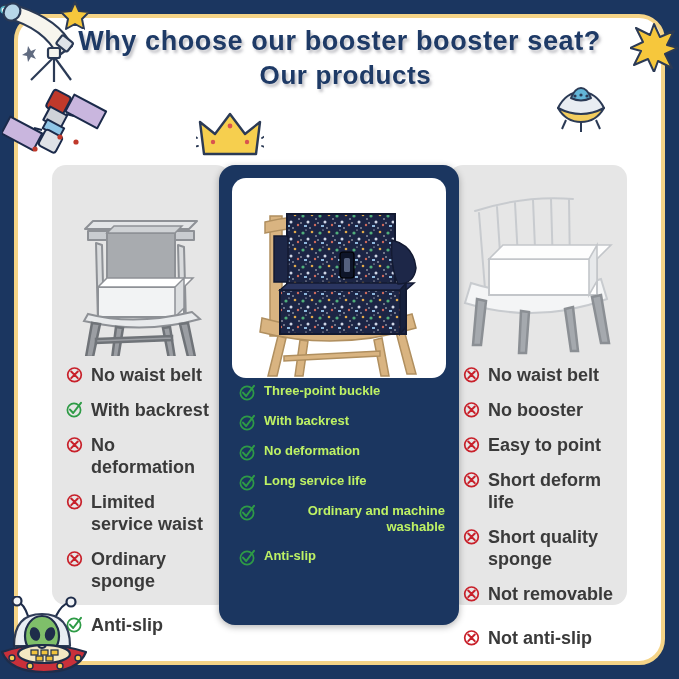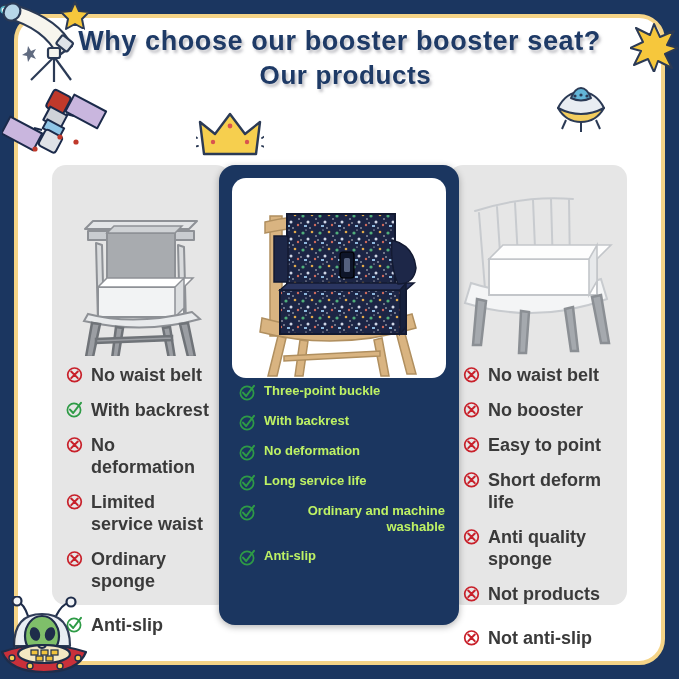--- a/index.html
+++ b/index.html
@@ -342,28 +342,28 @@
               <circle cx="8.5" cy="8.8" r="6.8" fill="none" stroke="#c8202a" stroke-width="1.7"></circle>
               <path d="M5.2 5.5 L11.8 12.1 M11.8 5.5 L5.2 12.1" stroke="#c8202a" stroke-width="2" stroke-linecap="round"></path>
             </svg></span>
           <span class="feat-txt">Short deform life</span>
         </div>
         <div class="feat">
           <span class="feat-ico"><svg viewBox="0 0 17 17" width="17" height="17">
               <circle cx="8.5" cy="8.8" r="6.8" fill="none" stroke="#c8202a" stroke-width="1.7"></circle>
               <path d="M5.2 5.5 L11.8 12.1 M11.8 5.5 L5.2 12.1" stroke="#c8202a" stroke-width="2" stroke-linecap="round"></path>
             </svg></span>
-          <span class="feat-txt">Anti quality sponge</span>
-        </div>
-        <div class="feat">
-          <span class="feat-ico"><svg viewBox="0 0 17 17" width="17" height="17">
-              <circle cx="8.5" cy="8.8" r="6.8" fill="none" stroke="#c8202a" stroke-width="1.7"></circle>
-              <path d="M5.2 5.5 L11.8 12.1 M11.8 5.5 L5.2 12.1" stroke="#c8202a" stroke-width="2" stroke-linecap="round"></path>
-            </svg></span>
-          <span class="feat-txt">Not products</span>
+          <span class="feat-txt">Short quality sponge</span>
+        </div>
+        <div class="feat">
+          <span class="feat-ico"><svg viewBox="0 0 17 17" width="17" height="17">
+              <circle cx="8.5" cy="8.8" r="6.8" fill="none" stroke="#c8202a" stroke-width="1.7"></circle>
+              <path d="M5.2 5.5 L11.8 12.1 M11.8 5.5 L5.2 12.1" stroke="#c8202a" stroke-width="2" stroke-linecap="round"></path>
+            </svg></span>
+          <span class="feat-txt">Not removable</span>
         </div>
         <div class="feat gap-top">
           <span class="feat-ico"><svg viewBox="0 0 17 17" width="17" height="17">
               <circle cx="8.5" cy="8.8" r="6.8" fill="none" stroke="#c8202a" stroke-width="1.7"></circle>
               <path d="M5.2 5.5 L11.8 12.1 M11.8 5.5 L5.2 12.1" stroke="#c8202a" stroke-width="2" stroke-linecap="round"></path>
             </svg></span>
           <span class="feat-txt">Not anti-slip</span>
         </div>
       </div>
   </div>

